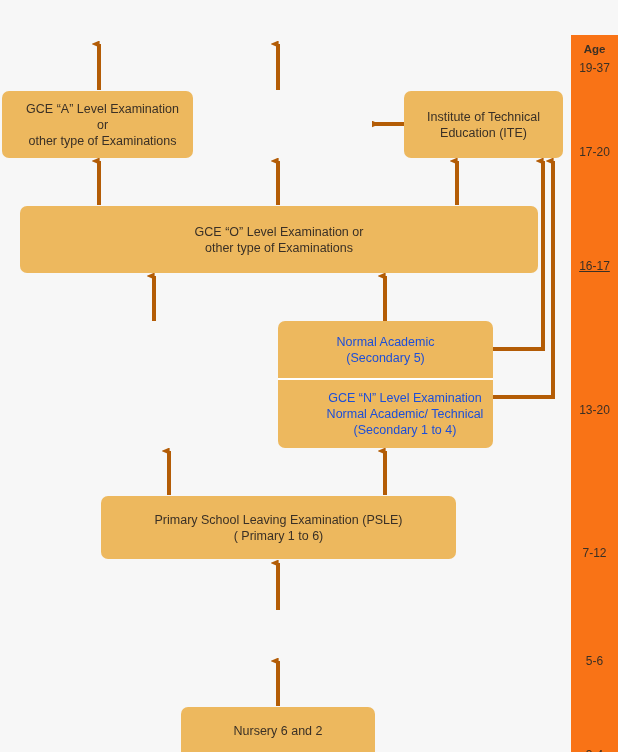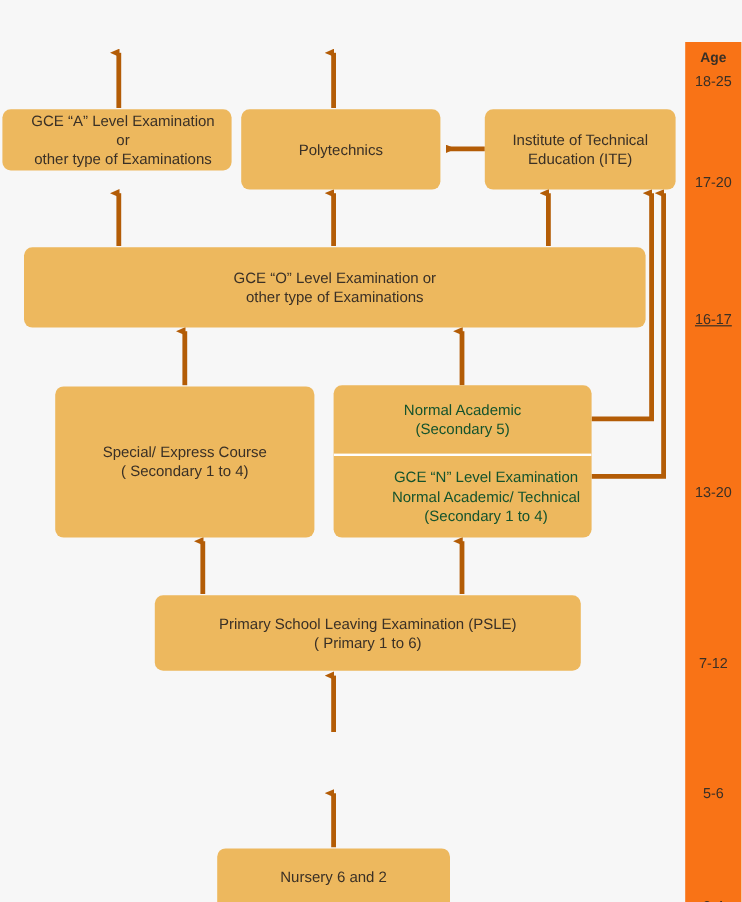--- a/index.html
+++ b/index.html
@@ -39,21 +39,21 @@
   
   .splitnode{
     position:absolute;
     background:#edb85e;
     border-radius:7px;
     overflow:hidden;
     box-sizing:border-box;
   }
   .splitnode .cell{
     display:flex;align-items:center;justify-content:center;
-    text-align:center;color:#14532d;font-size:12.5px;line-height:16px;
+    text-align:center;color:#1d4ed8;font-size:12.5px;line-height:16px;
     white-space:pre-line;box-sizing:border-box;padding:2px 6px;
   }
   .splitnode .divider{height:2px;background:#ffffff;}
 
   
   .agecol{
     position:absolute;
     background:#f97316;
     box-sizing:border-box;
     margin-top:27px;
@@ -110,70 +110,63 @@
 
       <line x1="385" y1="495" x2="385" y2="451" marker-end="url(#ah)"></line>
 
       <line x1="278" y1="610" x2="278" y2="563" marker-end="url(#ah)"></line>
 
       <line x1="278" y1="706" x2="278" y2="661" marker-end="url(#ah)"></line>
     </g>
   </svg>
 
 
-  <div class="node" style="left:2px;top:91px;width:191px;height:51px;padding-left:18px;">
+  <div class="node" style="left:2px;top:91px;width:191px;height:67px;padding-left:18px;">
     <span>GCE “A” Level Examination or
 other type of Examinations</span>
   </div>
 
-  <div class="node" style="left:201px;top:91px;width:166px;height:67px;">
-    <span>Polytechnics</span>
-  </div>
 
   <div class="node" style="left:404px;top:91px;width:159px;height:67px;">
     <span>Institute of Technical
 Education (ITE)</span>
   </div>
 
   <div class="node" style="left:20px;top:206px;width:518px;height:67px;">
     <span>GCE “O” Level Examination or
 other type of Examinations</span>
   </div>
 
-  <div class="node" style="left:46px;top:322px;width:216px;height:126px;">
-    <span>Special/ Express Course
-( Secondary 1 to 4)</span>
-  </div>
 
   <div class="splitnode" style="left:278px;top:321px;width:215px;height:127px;">
     <div class="cell" style="height:57px;">
       <span>Normal Academic
 (Secondary 5)</span>
     </div>
     <div class="divider"></div>
     <div class="cell" style="height:68px;padding-left:45px;">
       <span>GCE “N” Level Examination
 Normal Academic/ Technical
 (Secondary 1 to 4)</span>
     </div>
   </div>
 
-  <div class="node" style="left:101px;top:496px;width:355px;height:63px;margin-left:28px;">
+  <div class="node" style="left:101px;top:496px;width:355px;height:63px;">
     <span>Primary School Leaving Examination (PSLE)
 ( Primary 1 to 6)</span>
   </div>
 
 
   <div class="node" style="left:181px;top:707px;width:194px;height:47px;border-bottom-left-radius:0;border-bottom-right-radius:0;">
     <span>Nursery 6 and 2</span>
   </div>
 
   <div class="agecol" style="left:571px;top:8px;width:47px;height:744px;">
     <div class="hdr" style="top:8px;">Age</div>
-    <div class="band" style="top:26px;">18-25</div>
+    <div class="band" style="top:26px;">19-37</div>
     <div class="band" style="top:110px;">17-20</div>
     <div class="band" style="top:224px;text-decoration:underline;">16-17</div>
     <div class="band" style="top:368px;">13-20</div>
     <div class="band" style="top:511px;">7-12</div>
     <div class="band" style="top:619px;">5-6</div>
     <div class="band" style="top:713px;">3-4</div>
   </div>
 
 </div>
 

